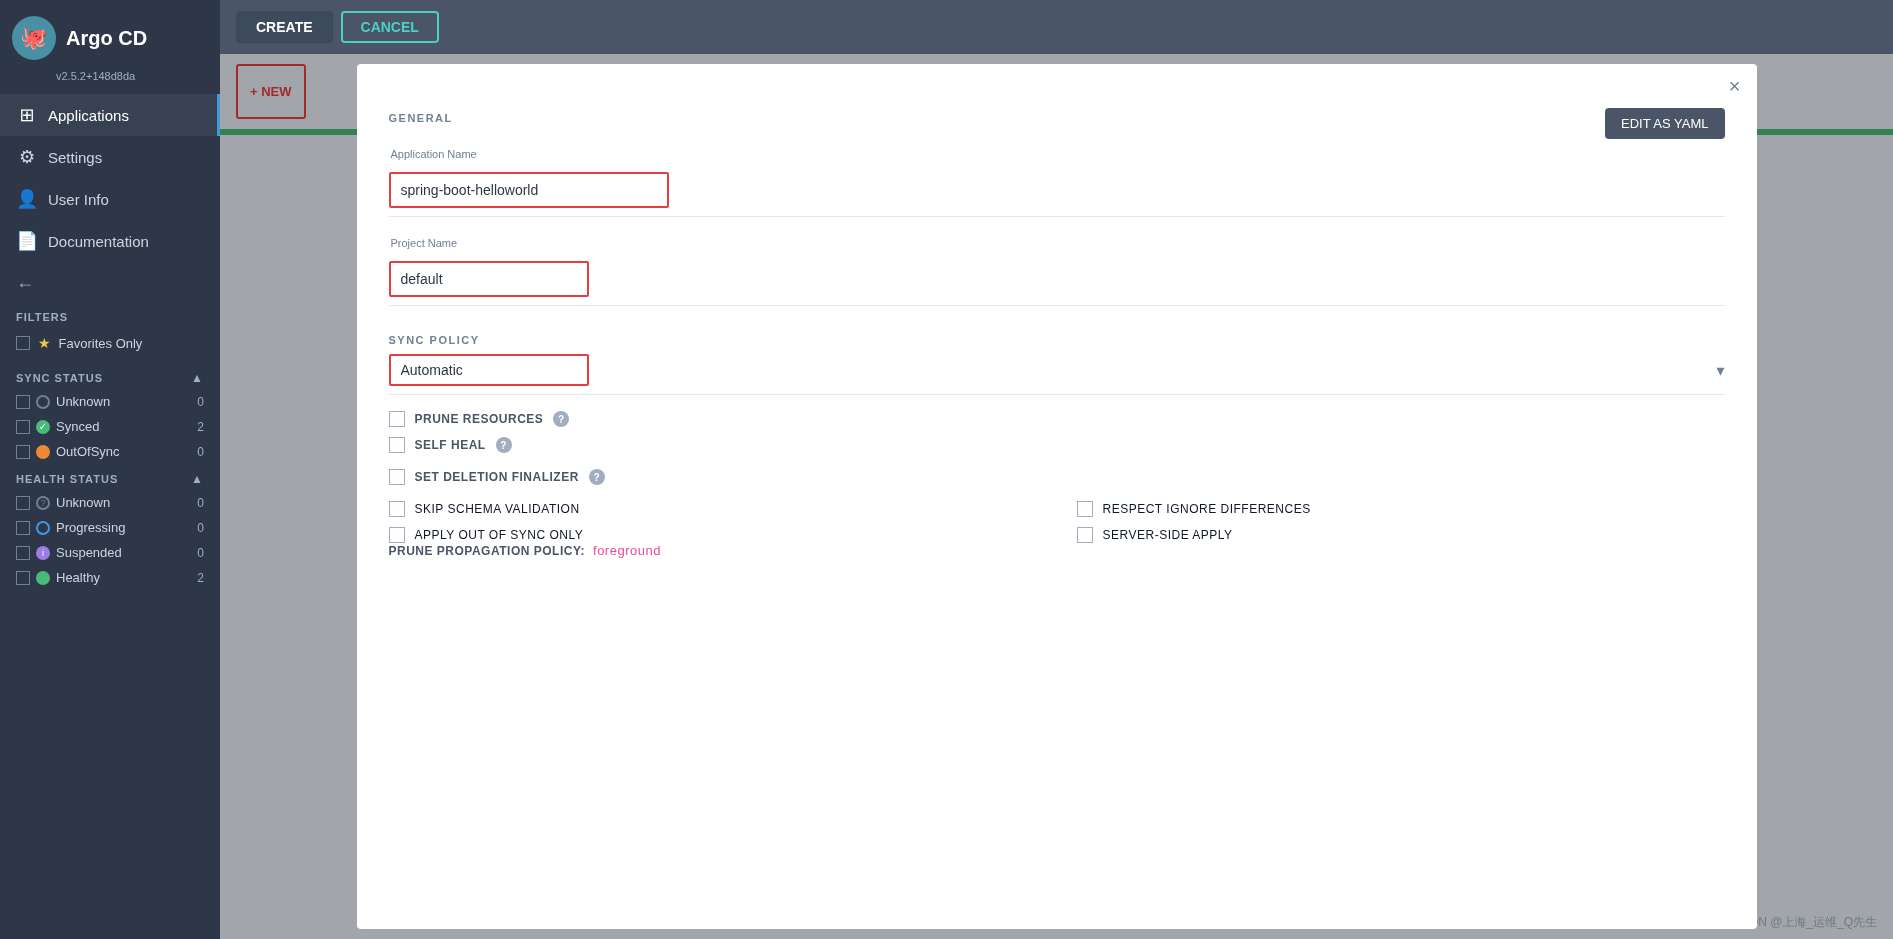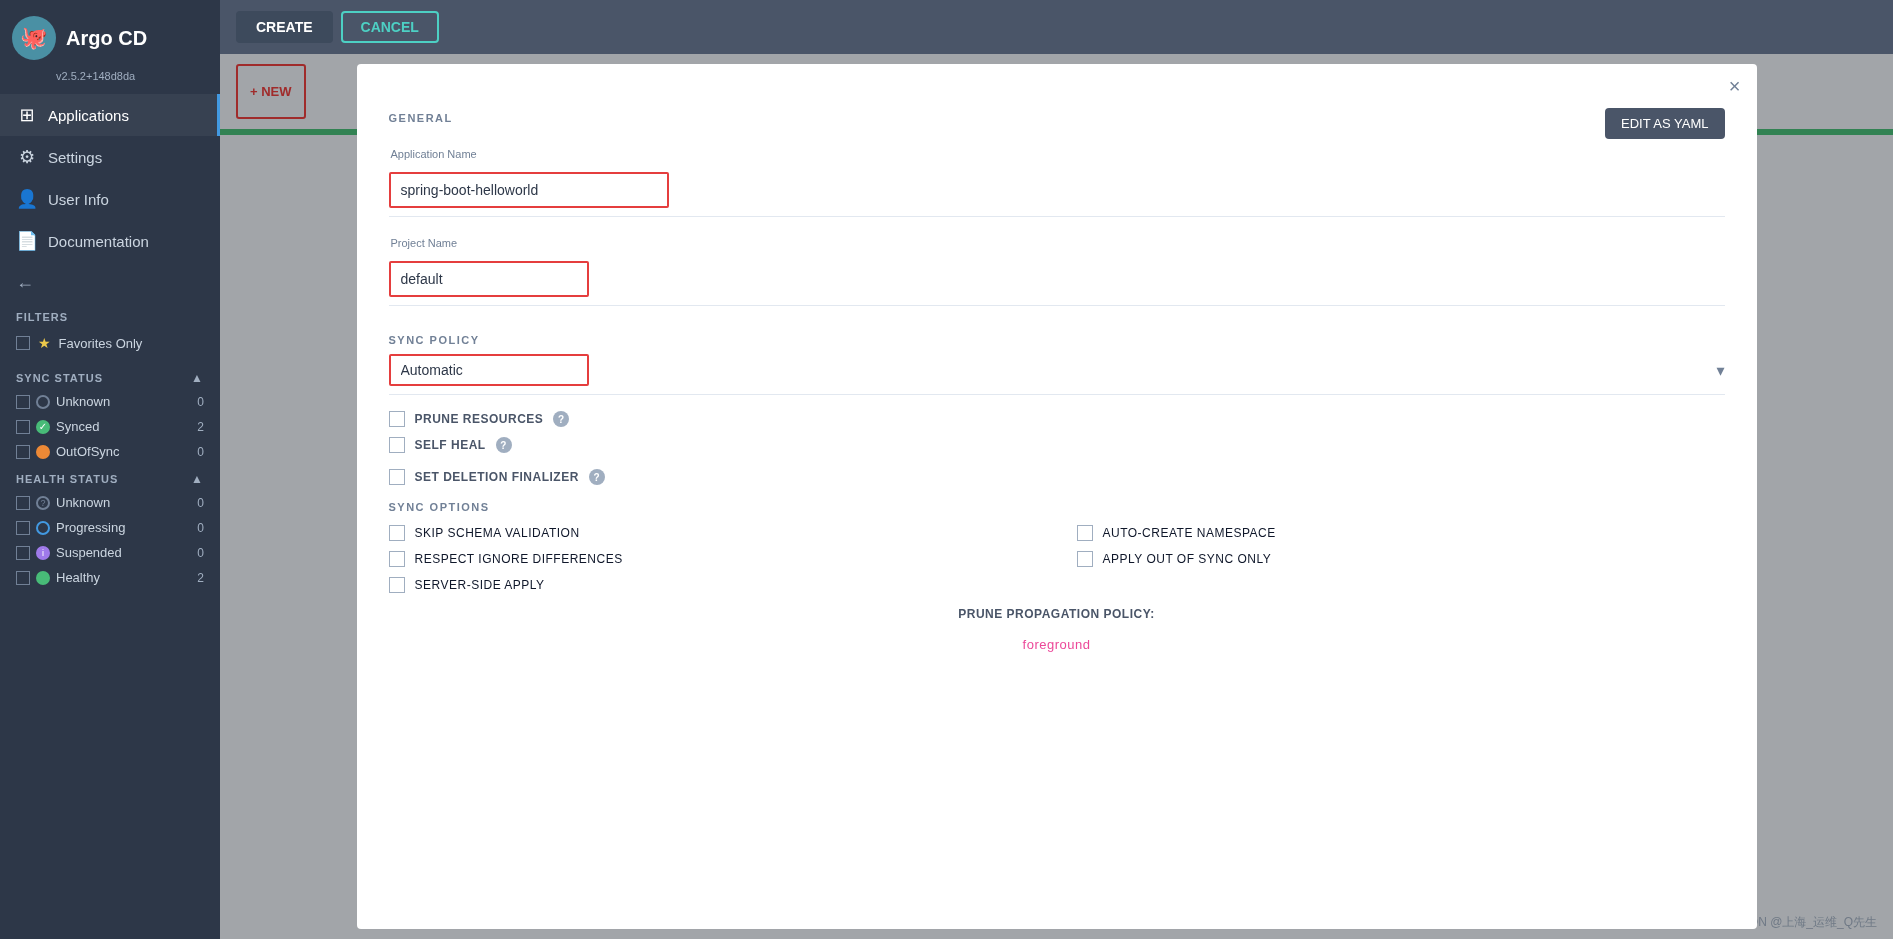--- a/index.html
+++ b/index.html
@@ -353,27 +353,25 @@
       align-items: center;
       gap: 10px;
       font-size: 12px;
       font-weight: normal;
       color: #0f172a;
       letter-spacing: 0.5px;
     }
     .prune-propagation-row {
       display: flex;
       align-items: center;
-      gap: 16px;
-      margin-top: 14px;
+      gap: 8px;
       font-size: 12px;
       font-weight: bold;
       color: #4a5568;
       letter-spacing: 0.5px;
-      flex-direction: column;
     }
     .prune-value {
       font-size: 13px;
       color: #ec4899;
       font-weight: normal;
     }
 
     
     .sidebar::-webkit-scrollbar { width: 4px; }
     .sidebar::-webkit-scrollbar-thumb { background: #4a5568; }
@@ -541,32 +539,27 @@
               <span class="info-icon">?</span>
             </div>
           </div>
 
           <div class="set-deletion-row">
             <div class="checkbox-item"></div>
             <span>SET DELETION FINALIZER</span>
             <span class="info-icon">?</span>
           </div>
 
-          <div class="sync-options-label">SYNC OPTIONS</div>
           <div class="sync-options-grid">
             <div class="sync-option-item">
               <div class="checkbox-item"></div>
               <span>SKIP SCHEMA VALIDATION</span>
             </div>
             <div class="sync-option-item">
               <div class="checkbox-item"></div>
-              <span>AUTO-CREATE NAMESPACE</span>
-            </div>
-            <div class="sync-option-item">
-              <div class="checkbox-item"></div>
               <span>RESPECT IGNORE DIFFERENCES</span>
             </div>
             <div class="sync-option-item">
               <div class="checkbox-item"></div>
               <span>APPLY OUT OF SYNC ONLY</span>
             </div>
             <div class="sync-option-item">
               <div class="checkbox-item"></div>
               <span>SERVER-SIDE APPLY</span>
             </div>

